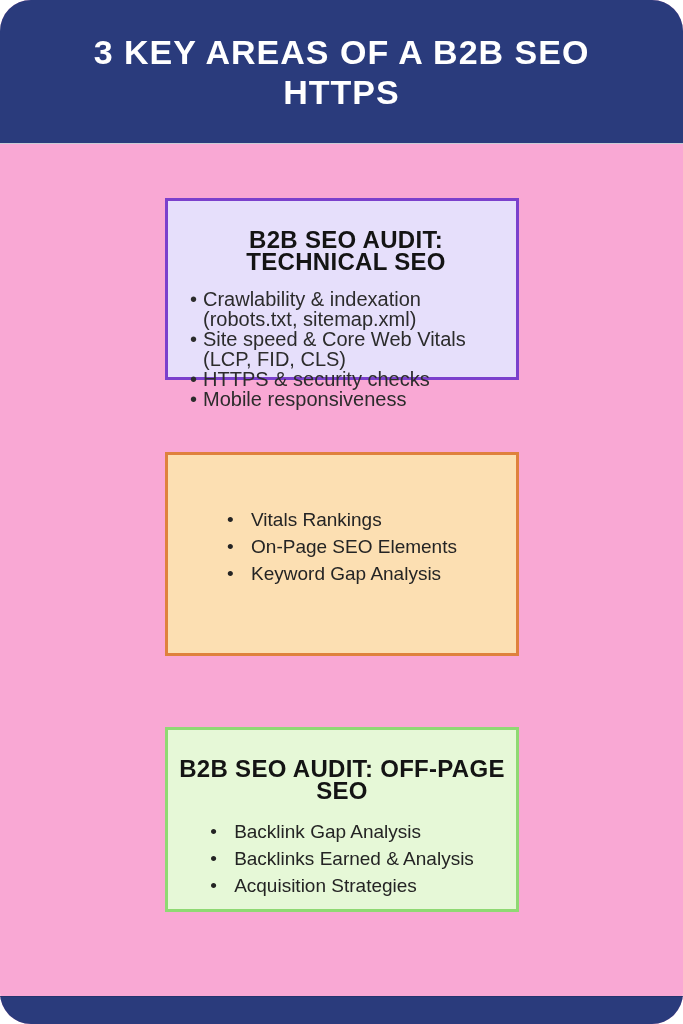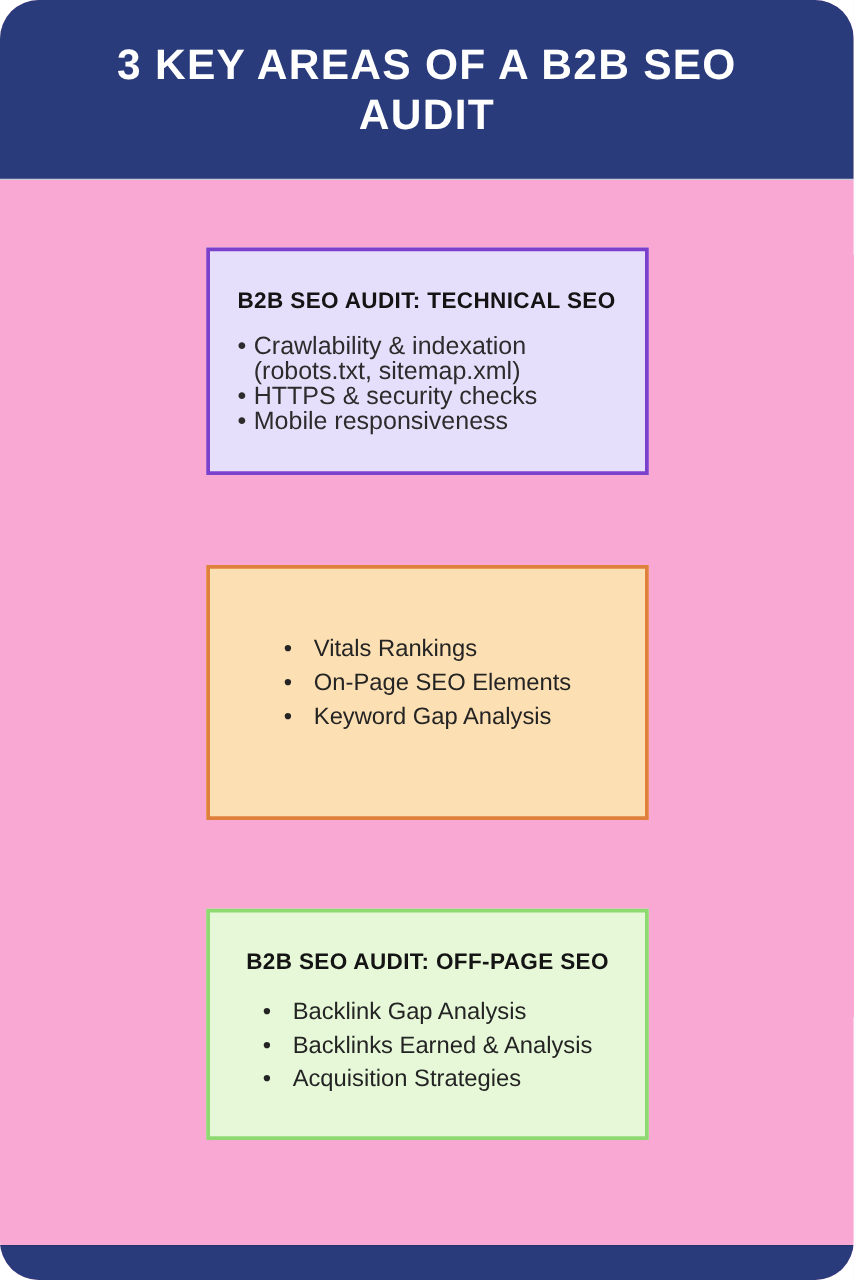--- a/index.html
+++ b/index.html
@@ -43,22 +43,23 @@
   
   .card {
     position: absolute;
     left: 165px;
     width: 354px;
     box-sizing: border-box;
     border: 3px solid;
   }
   .card-title {
     font-weight: bold;
+    text-align: center;
     color: #141414;
-    font-size: 18px;
+    font-size: 24px;
     line-height: 22px;
     letter-spacing: 0.3px;
   }
 
   .card-technical {
     top: 198px;
     height: 182px;
     background: #e6dffb;
     border-color: #7b40cc;
     padding: 28px 14px 0 22px;
@@ -132,27 +133,28 @@
     border-top: 1px solid #24346e;
   }
 </style>
 </head>
 <body>
 
 <div class="canvas">
 
   <div class="header">
     <div class="title-line">3 KEY AREAS OF A B2B SEO</div>
-    <div class="title-line">AUDIT</div>
+    <div class="title-line">HTTPS</div>
   </div>
 
   <div class="card card-technical">
     <div class="card-title">B2B SEO AUDIT: TECHNICAL SEO</div>
     <ul class="bullet-list">
       <li>Crawlability &amp; indexation (robots.txt, sitemap.xml)</li>
+      <li>Site speed &amp; Core Web Vitals (LCP, FID, CLS)</li>
       <li>HTTPS &amp; security checks</li>
       <li>Mobile responsiveness</li>
     </ul>
   </div>
 
   <div class="card card-onpage">
     <ul class="big-list">
       <li>Vitals Rankings</li>
       <li>On-Page SEO Elements</li>
       <li>Keyword Gap Analysis</li>

